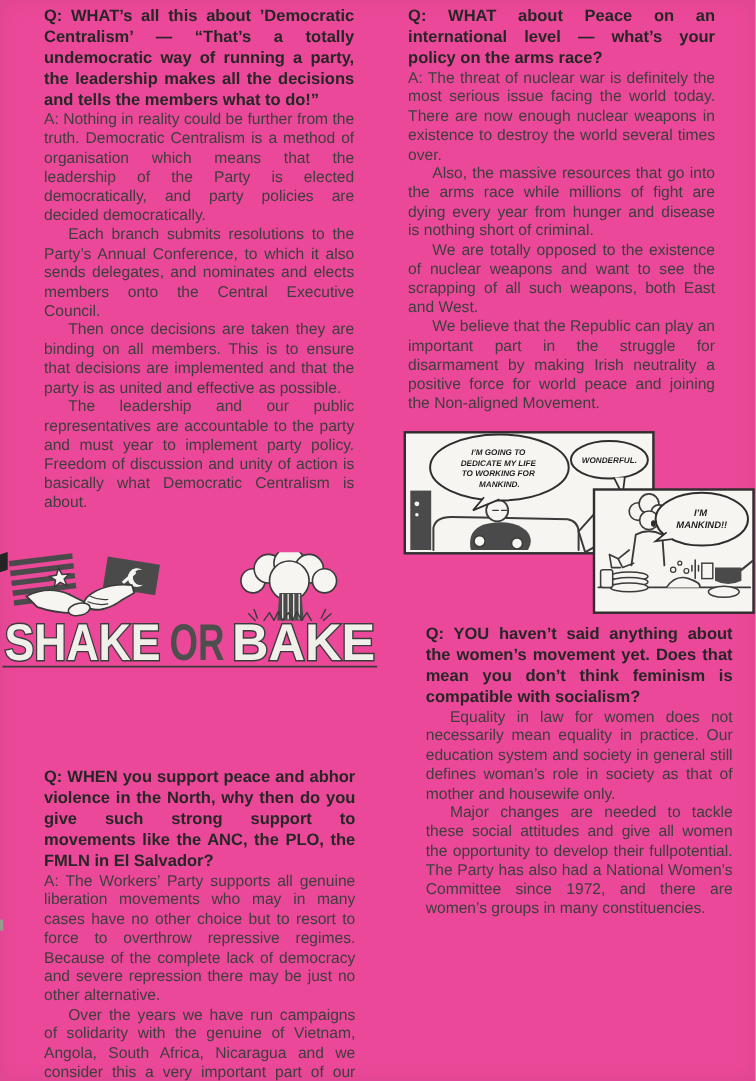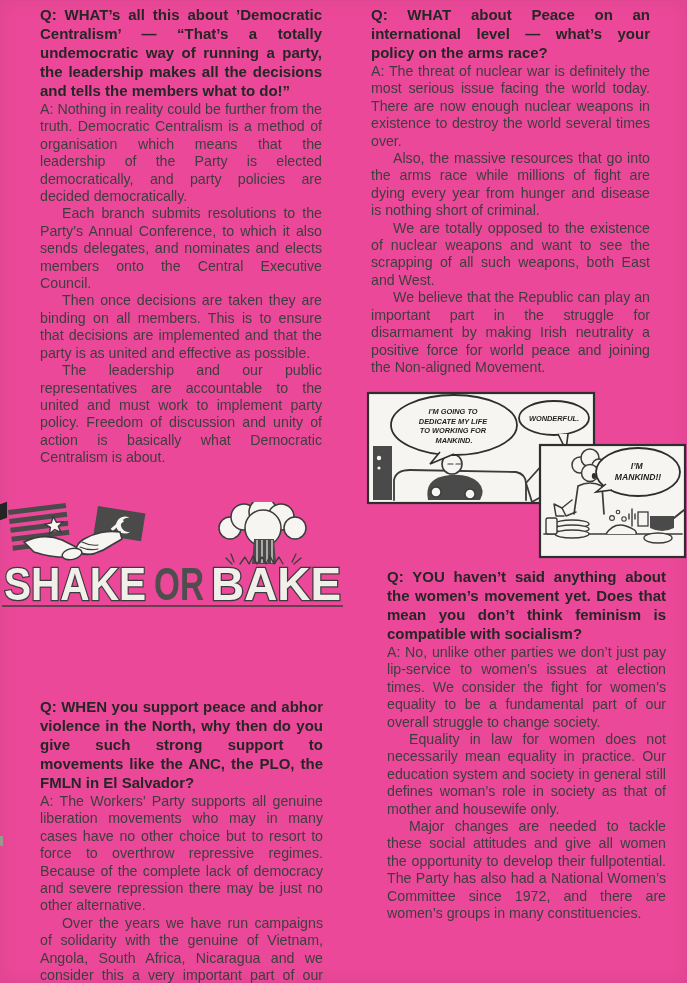--- a/index.html
+++ b/index.html
@@ -35,21 +35,21 @@
 </head>
 <body>
 
 <div id="page">
 
   <section class="qa" id="qa1">
     <h3>Q: WHAT’s all this about ’Democratic Centralism’ — “That’s a totally undemocratic way of running a party, the leadership makes all the decisions and tells the members what to do!”</h3>
     <p>A: Nothing in reality could be further from the truth. Democratic Centralism is a method of organisation which means that the leadership of the Party is elected democratically, and party policies are decided democratically.</p>
     <p class="indent">Each branch submits resolutions to the Party’s Annual Conference, to which it also sends delegates, and nominates and elects members onto the Central Executive Council.</p>
     <p class="indent">Then once decisions are taken they are binding on all members. This is to ensure that decisions are implemented and that the party is as united and effective as possible.</p>
-    <p class="indent">The leadership and our public representatives are accountable to the united and must work to implement party policy. Freedom of discussion and unity of action is basically what Democratic Centralism is about.</p>
+    <p class="indent">The leadership and our public representatives are accountable to the party and must year to implement party policy. Freedom of discussion and unity of action is basically what Democratic Centralism is about.</p>
   </section>
 
   <div id="shake">
     <svg width="341" height="108" viewBox="0 0 341 108">
 
       <g transform="translate(6,8) rotate(-7)">
         <rect x="0" y="0" width="58" height="5" class="artfill"></rect>
         <rect x="0" y="9" width="58" height="5" class="artfill"></rect>
         <rect x="0" y="18" width="58" height="5" class="artfill"></rect>
         <rect x="0" y="27" width="58" height="5" class="artfill"></rect>
@@ -178,20 +178,19 @@
             <tspan x="272" y="81">I’M</tspan>
             <tspan x="272" y="92">MANKIND!!</tspan>
           </text>
         </g>
       </g>
     </svg>
   </div>
 
   <section class="qa" id="qa4">
     <h3>Q: YOU haven’t said anything about the women’s movement yet. Does that mean you don’t think feminism is compatible with socialism?</h3>
-    <p>A: No, unlike other parties we don’t just pay lip-service to women’s issues at election times. We consider the fight for women’s equality to be a fundamental part of our overall struggle to change society.</p>
     <p class="indent">Equality in law for women does not necessarily mean equality in practice. Our education system and society in general still defines woman’s role in society as that of mother and housewife only.</p>
     <p class="indent">Major changes are needed to tackle these social attitudes and give all women the opportunity to develop their fullpotential. The Party has also had a National Women’s Committee since 1972, and there are women’s groups in many constituencies.</p>
   </section>
 
   <div class="scan-mark-left"></div>
   <div class="scan-mark-left2"></div>
 </div>
 
 </body></html>

